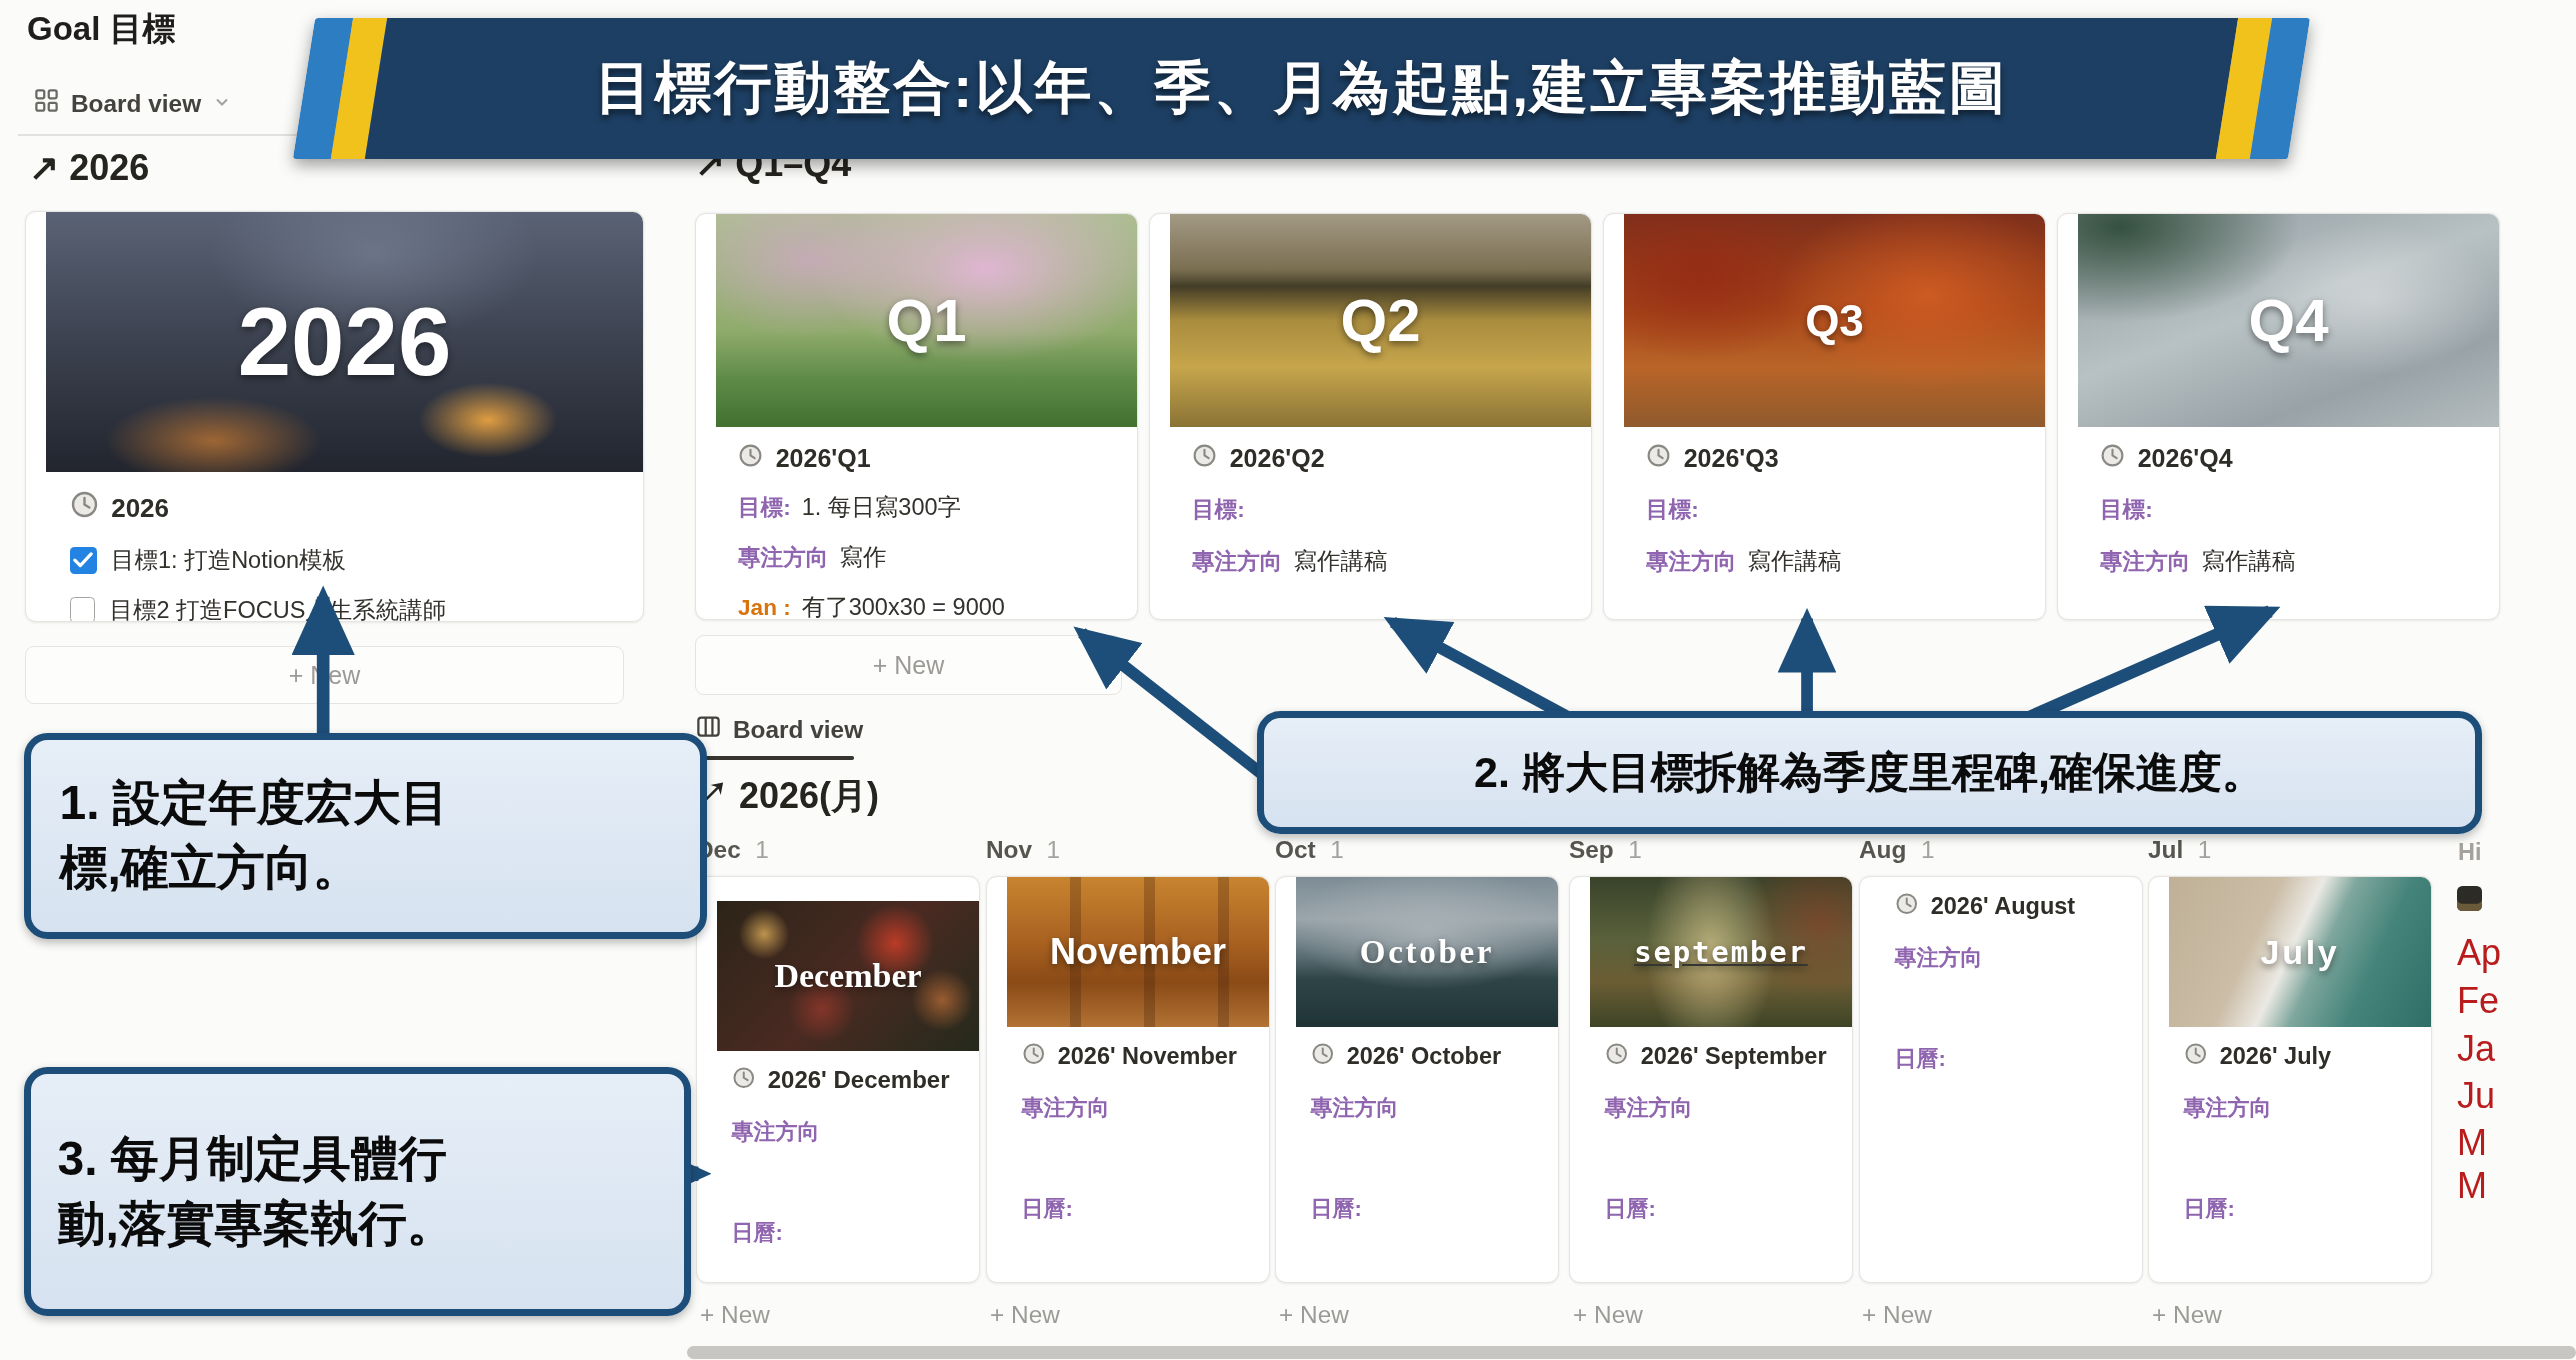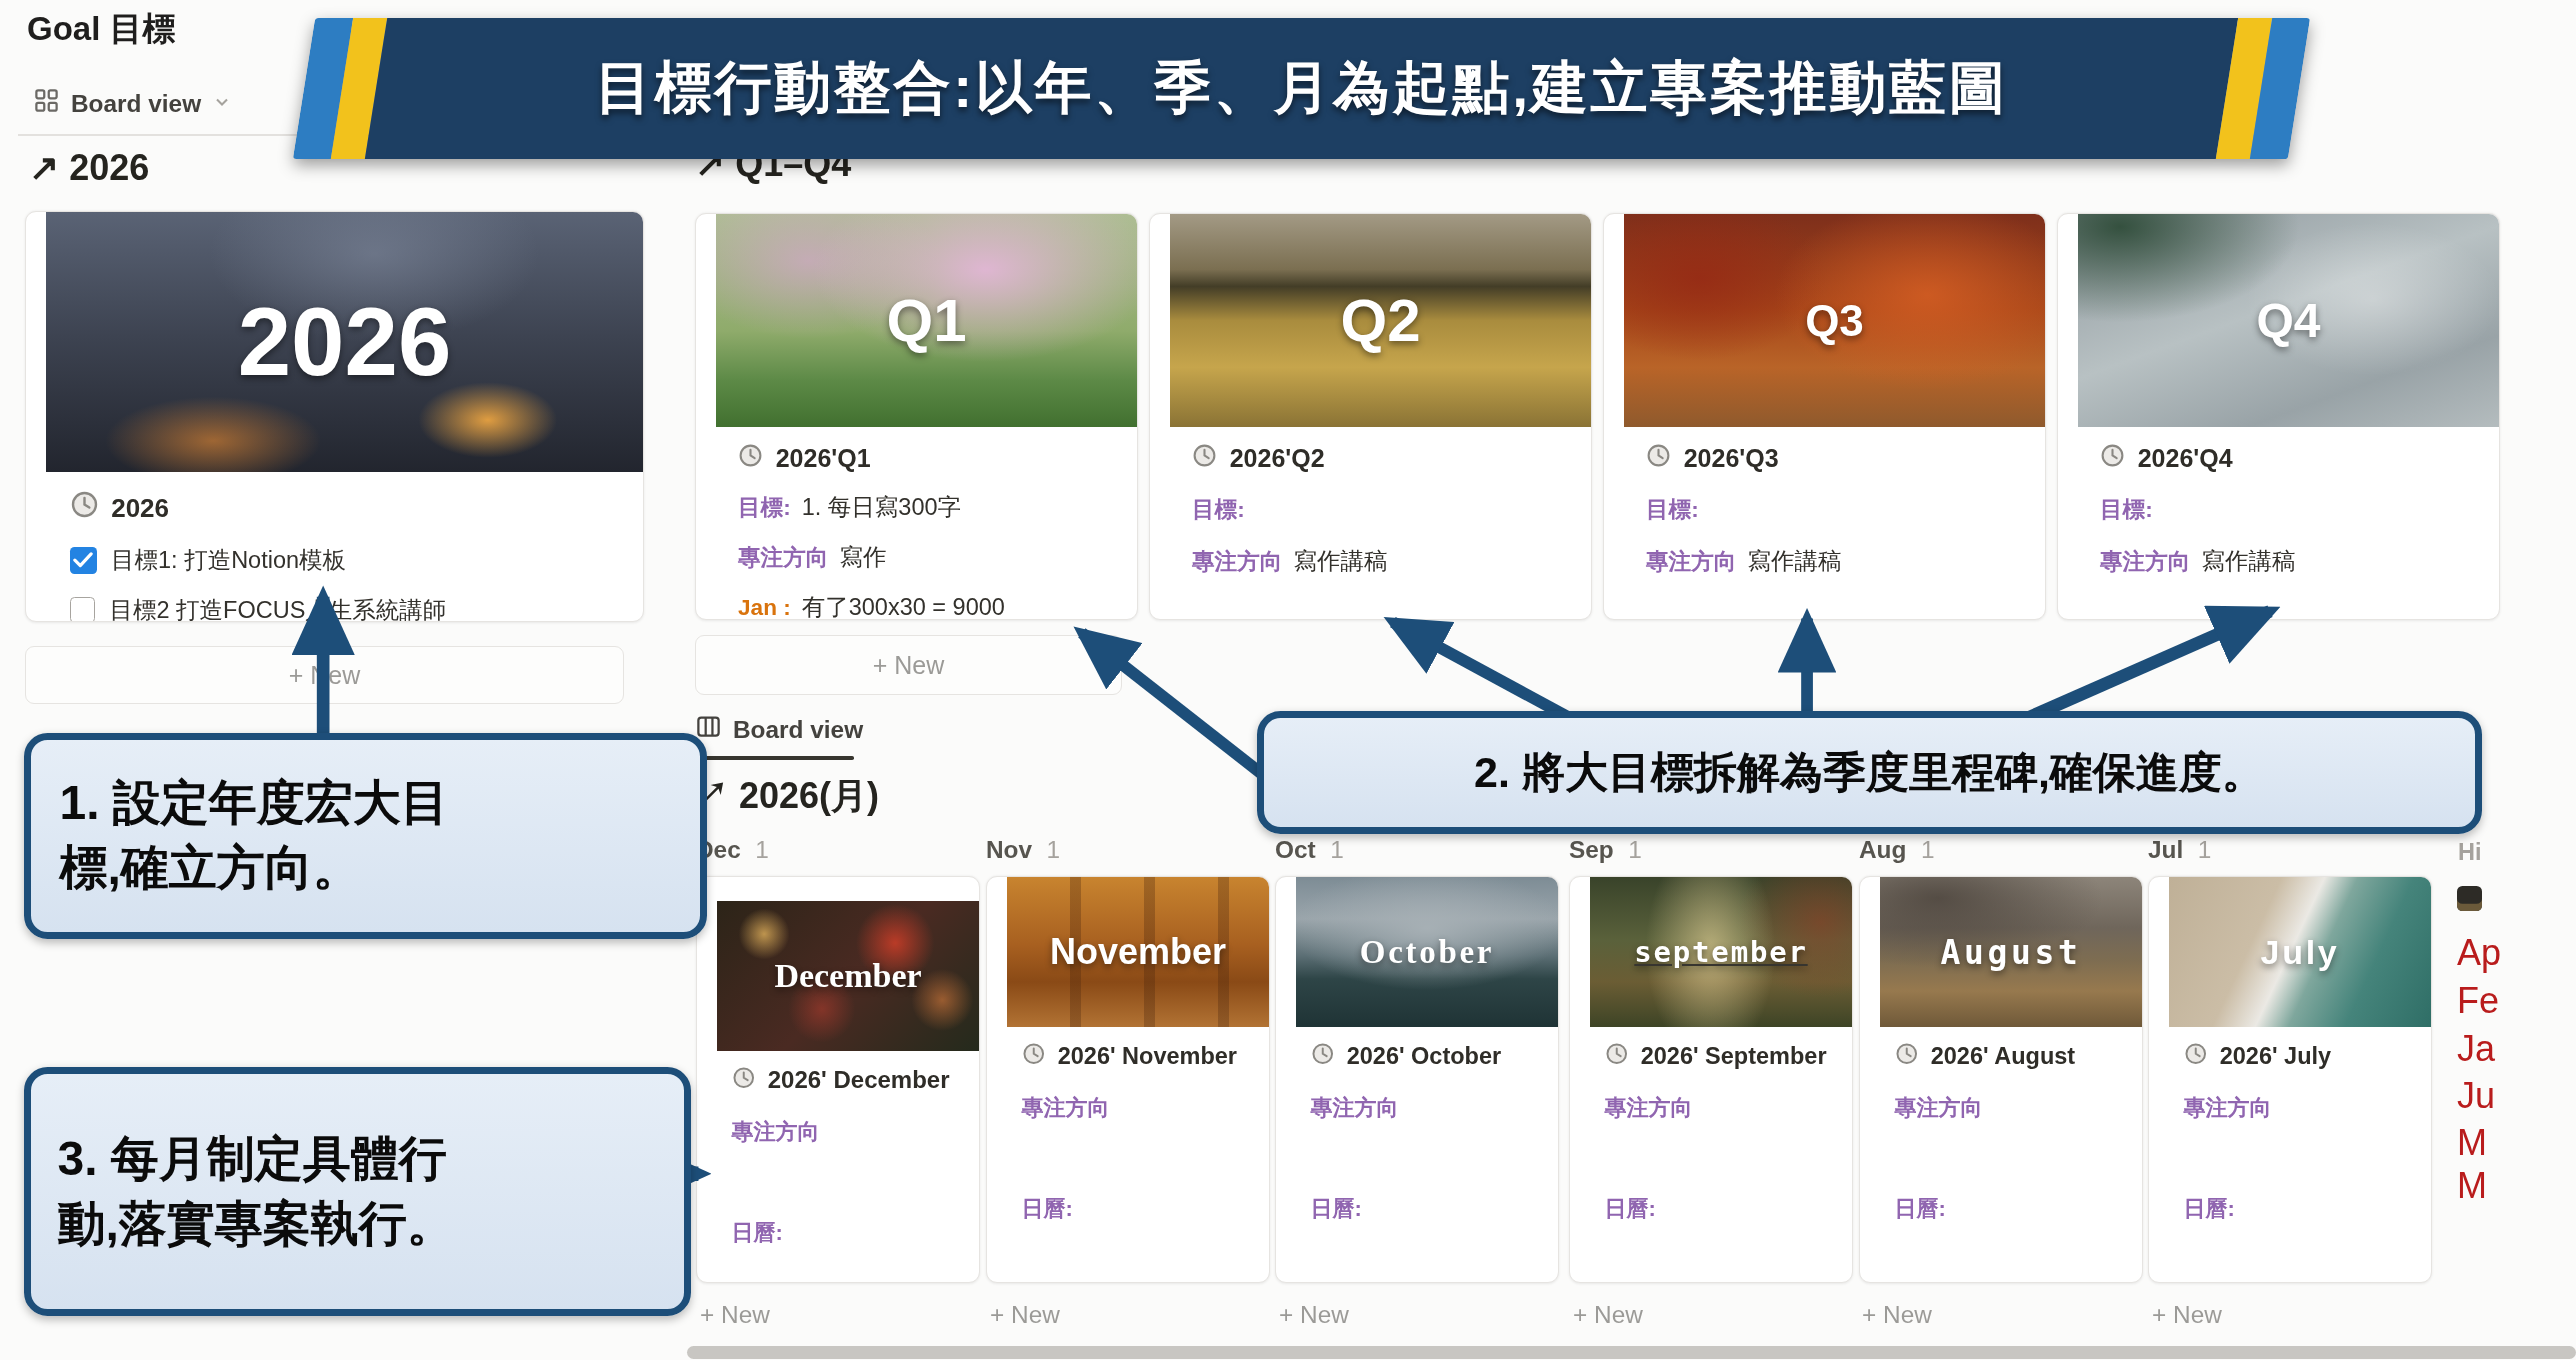--- a/index.html
+++ b/index.html
@@ -233,21 +233,21 @@
     </div>
     <div class="frow">
       <span class="flabel">專注方向</span>
       <span class="fvalue">寫作講稿</span>
     </div>
   </div>
 </div>
 
 <div class="abs card" style="left:2057px;top:213px;width:421px;height:405px;">
   <div class="cover cov-q4" style="height:213px;">
-    <span class="covtext" style="font-size:48px;">Q4</span>
+    <span class="covtext" style="font-size:60px;">Q4</span>
   </div>
   <div class="cardbody" style="padding:16.3px 22px;">
     <div class="titlerow" style="font-size:25px;margin-bottom:20px;">
       <span><svg width="25" height="25" viewBox="0 0 24 24">
             <circle cx="12" cy="12" r="9.5" fill="#eceae7" stroke="#8a8883" stroke-width="2"></circle>
             <path d="M12 6.5V12l4 2.5" stroke="#8a8883" stroke-width="2" fill="none" stroke-linecap="round"></path>
           </svg></span>
       <span>2026'Q4</span>
     </div>
     <div class="frow" style="margin-bottom:20px;">
@@ -363,23 +363,20 @@
     <div class="frow" style="margin-top:22px;">
         <span class="flabel" style="font-size:22px;">專注方向</span>
       </div>
     <div class="frow" style="margin-top:71px;">
         <span class="flabel" style="font-size:22px;">日曆:</span>
       </div>
   </div>
 </div>
 
 <div class="abs card" style="left:1859px;top:876px;width:262px;height:405px;">
-  <div class="cover cov-aug" style="height:150px;">
-    <span class="covtext mono" style="font-size:33px;letter-spacing:3.6px;">August</span>
-  </div>
   <div class="cardbody" style="padding:14.5px 14.5px;">
     <div class="titlerow" style="font-size:23.5px;">
       <span><svg width="23.5" height="23.5" viewBox="0 0 24 24">
             <circle cx="12" cy="12" r="9.5" fill="#eceae7" stroke="#8a8883" stroke-width="2"></circle>
             <path d="M12 6.5V12l4 2.5" stroke="#8a8883" stroke-width="2" fill="none" stroke-linecap="round"></path>
           </svg></span>
       <span>2026' August</span>
     </div>
     <div class="frow" style="margin-top:22px;">
         <span class="flabel" style="font-size:22px;">專注方向</span>

